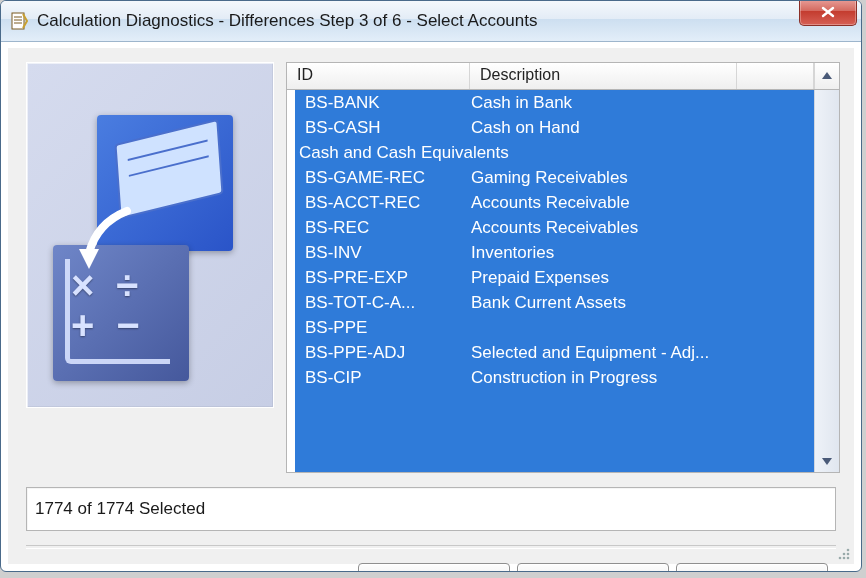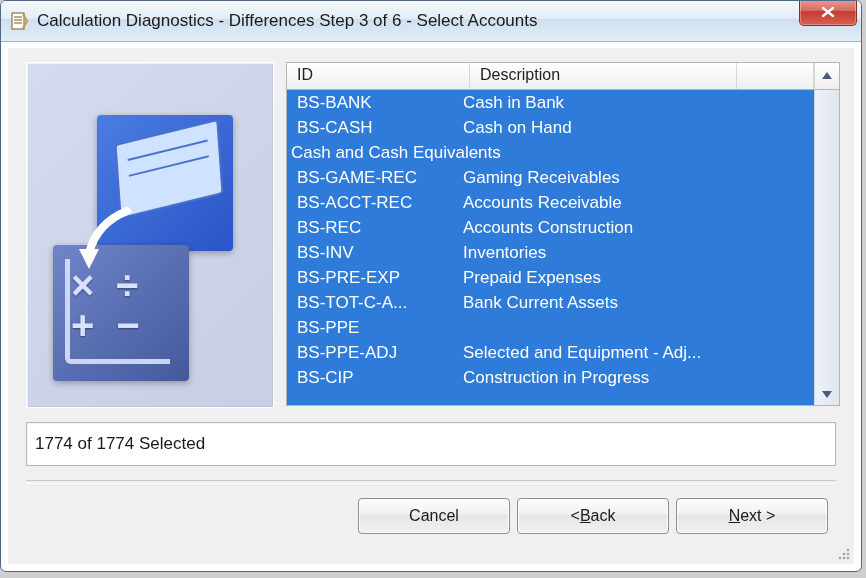--- a/index.html
+++ b/index.html
@@ -146,21 +146,21 @@
     border-bottom: 5px solid #d8e2ff;
     border-radius: 0 0 0 6px;
     opacity: 0.9;
   }
 
   .list-area {
     flex: 1 1 auto;
     margin-left: 12px;
     display: flex;
     flex-direction: column;
-    height: 344px;
+    height: 411px;
   }
   .list-header {
     display: flex;
     height: 28px;
     border: 1px solid #b5b5b5;
     background: linear-gradient(to bottom, #ffffff, #efefef);
     box-sizing: border-box;
   }
   .list-header .col {
     padding: 3px 10px;
@@ -175,20 +175,21 @@
   .col-scroll-gap { width: 24px; flex: 0 0 auto; border-left: 1px solid #d6d6d6; }
 
   .list-body-wrap {
     flex: 1 1 auto;
     display: flex;
     border: 1px solid #b5b5b5;
     border-top: none;
     box-sizing: border-box;
     background: #fff;
     min-height: 0;
+    padding-left: 8px;
   }
   .list-body {
     flex: 1 1 auto;
     background: #2f7bd9;
     overflow: hidden;
   }
   .row-item {
     display: flex;
     color: #ffffff;
     font-size: 17px;
@@ -346,21 +347,21 @@
               <div class="row-item">
                 <div class="c-id">BS-GAME-REC</div>
                 <div class="c-desc">Gaming Receivables</div>
               </div>
               <div class="row-item">
                 <div class="c-id">BS-ACCT-REC</div>
                 <div class="c-desc">Accounts Receivable</div>
               </div>
               <div class="row-item">
                 <div class="c-id">BS-REC</div>
-                <div class="c-desc">Accounts Construction</div>
+                <div class="c-desc">Accounts Receivables</div>
               </div>
               <div class="row-item">
                 <div class="c-id">BS-INV</div>
                 <div class="c-desc">Inventories</div>
               </div>
               <div class="row-item">
                 <div class="c-id">BS-PRE-EXP</div>
                 <div class="c-desc">Prepaid Expenses</div>
               </div>
               <div class="row-item">

